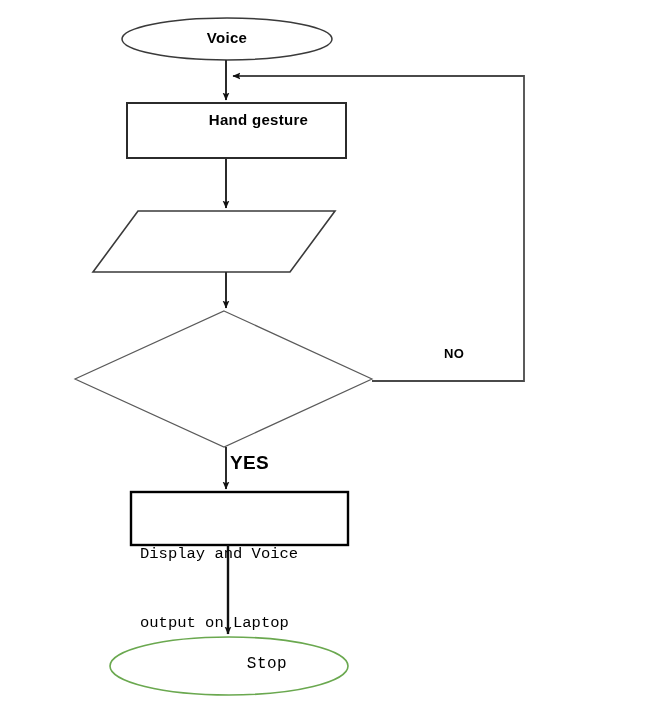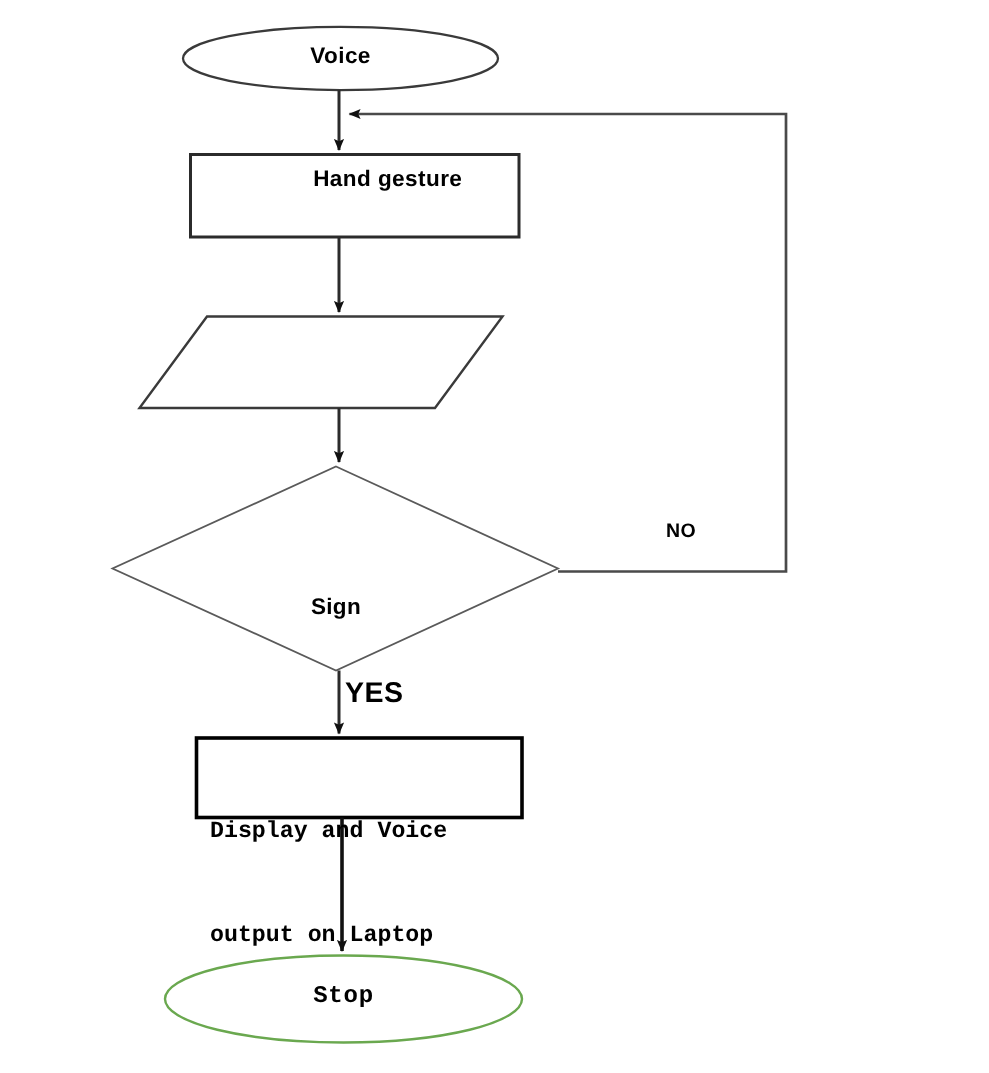--- a/index.html
+++ b/index.html
@@ -31,25 +31,26 @@
     color: #000000;
     white-space: pre;
     pointer-events: none;
   }
   .lbl-sans-bold {
     font-family: "Liberation Sans", sans-serif;
     font-weight: bold;
   }
   .lbl-mono {
     font-family: "Liberation Mono", monospace;
-    font-weight: bold;
+    font-weight: normal;
   }
   .lbl-mono-bold {
     font-family: "Liberation Mono", monospace;
-    font-weight: bold;
+    font-weight: normal;
+    margin-left: 38px;
   }
 
   
   #label-start {
     left: 122px; top: 29px; width: 210px;
     font-size: 15px; letter-spacing: 0.3px;
   }
   #label-hand-gesture {
     left: 127px; top: 111px; width: 263px;
     font-size: 15px; letter-spacing: 0.3px;
@@ -118,21 +119,20 @@
 
     <ellipse cx="229" cy="666" rx="119" ry="29" fill="#ffffff" stroke="#6aa84f" stroke-width="1.6"></ellipse>
   </svg>
 
   <div class="node-label lbl-sans-bold" id="label-start">Voice</div>
 
   <div class="node-label lbl-sans-bold" id="label-hand-gesture">Hand gesture</div>
 
 
   <div class="node-label lbl-sans-bold" id="label-sign-recognized">
-    <div>Sign</div>
   </div>
 
   <div class="node-label lbl-mono" id="label-display-output">
     <div>Display and Voice</div>
     <div>output on Laptop</div>
   </div>
 
   <div class="node-label lbl-mono-bold" id="label-stop">Stop</div>
 
   <div class="node-label lbl-sans-bold" id="label-yes">YES</div>

